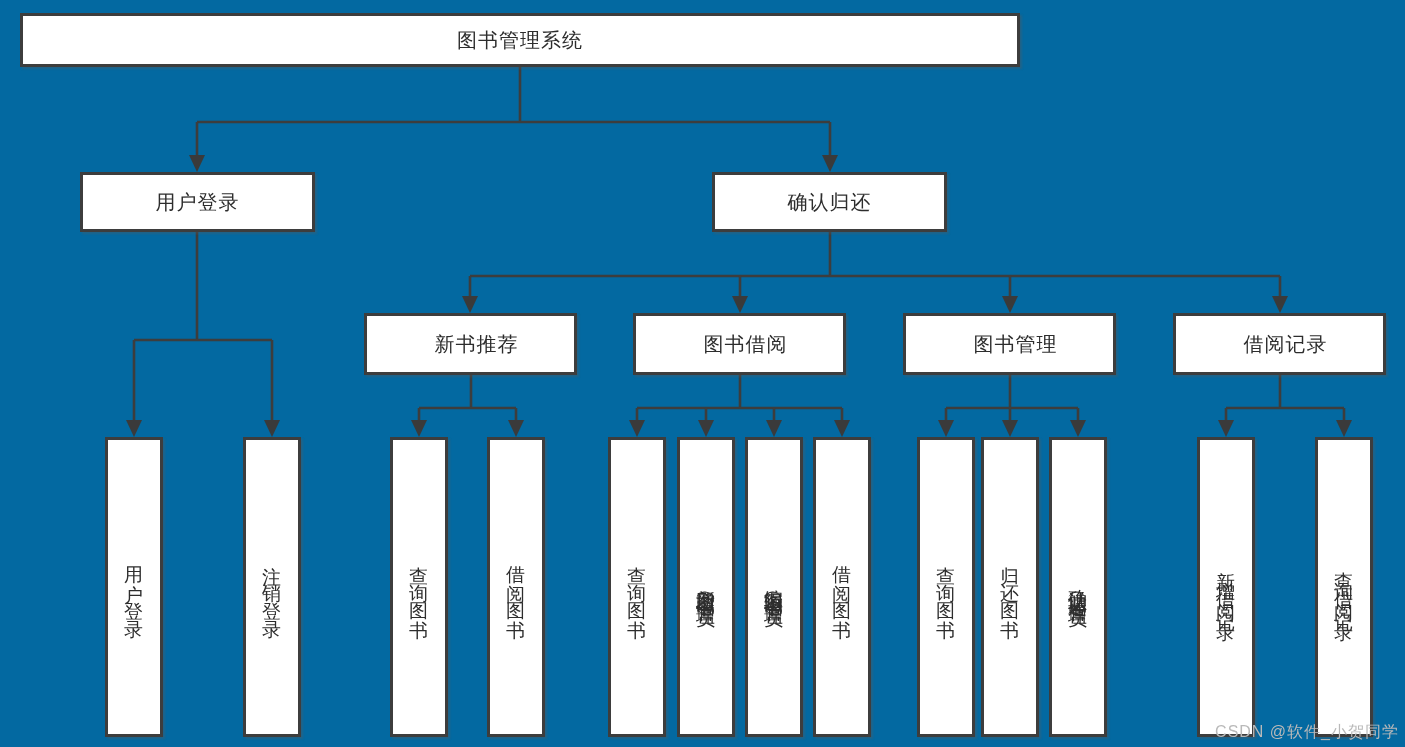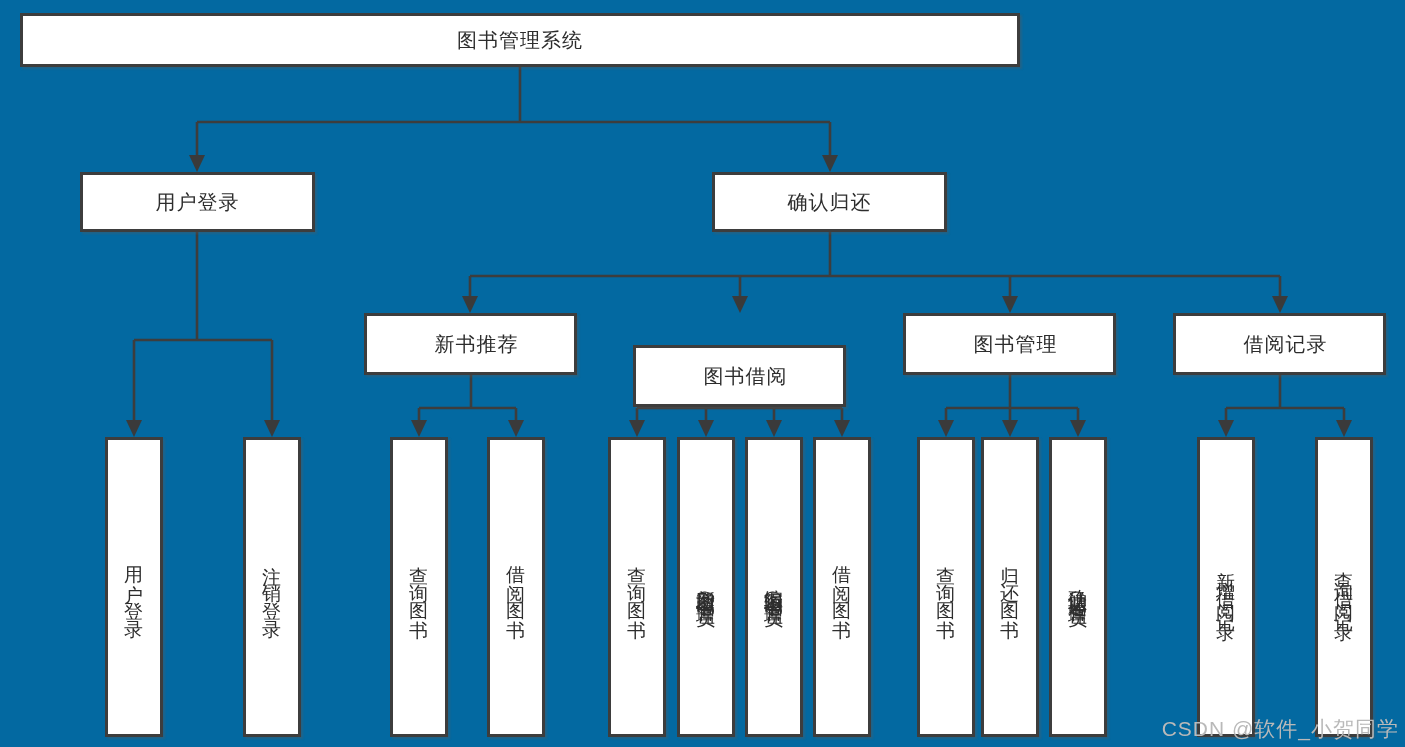--- a/index.html
+++ b/index.html
@@ -65,21 +65,21 @@
     text-orientation: mixed;
     font-size: 19px;
     line-height: 1;
     color: #2d2d2d;
     white-space: nowrap;
   }
   .watermark {
     position: absolute;
     right: 6px;
     bottom: 4px;
-    font-size: 21px;
+    font-size: 16px;
     color: #b9b9b9;
     letter-spacing: 1px;
     white-space: nowrap;
     z-index: 5;
     text-align: right;
   }
 </style>
 </head>
 <body>
 
@@ -154,21 +154,21 @@
   <div class="node h lvl2" style="left:80px; top:172px;">
     <span>用户登录</span>
   </div>
   <div class="node h lvl2" style="left:712px; top:172px;">
     <span>确认归还</span>
   </div>
 
   <div class="node h lvl3" style="left:364px; top:313px;">
     <span>新书推荐</span>
   </div>
-  <div class="node h lvl3" style="left:633px; top:313px;margin-top:32px;">
+  <div class="node h lvl3" style="left:633px; top:313px;">
     <span>图书借阅</span>
   </div>
   <div class="node h lvl3" style="left:903px; top:313px;">
     <span>图书管理</span>
   </div>
   <div class="node h lvl3" style="left:1173px; top:313px;">
     <span>借阅记录</span>
   </div>
 
   <div class="node leaf" style="left:105px;">

